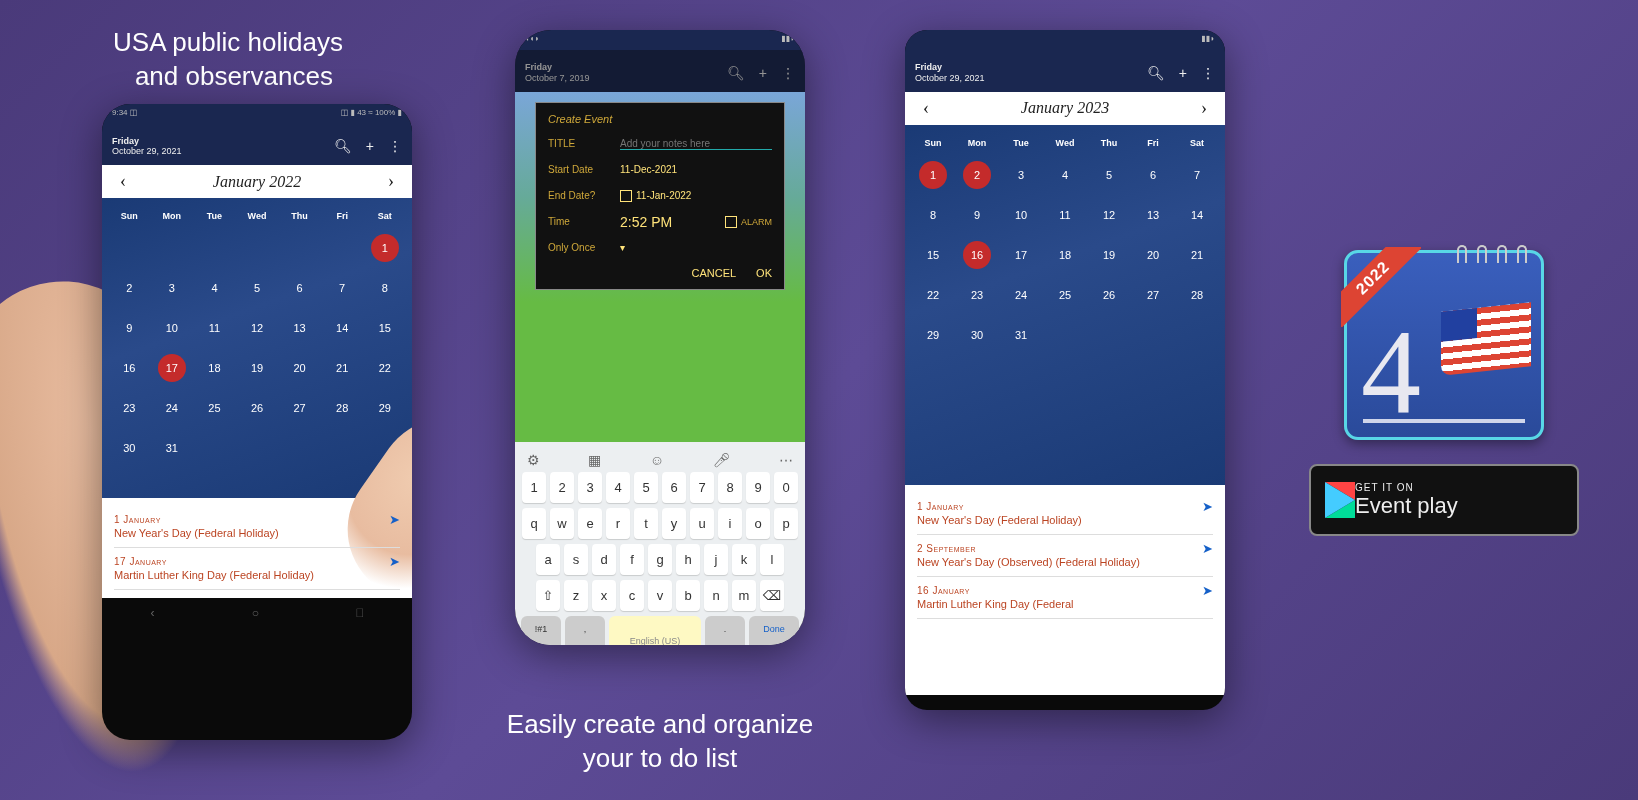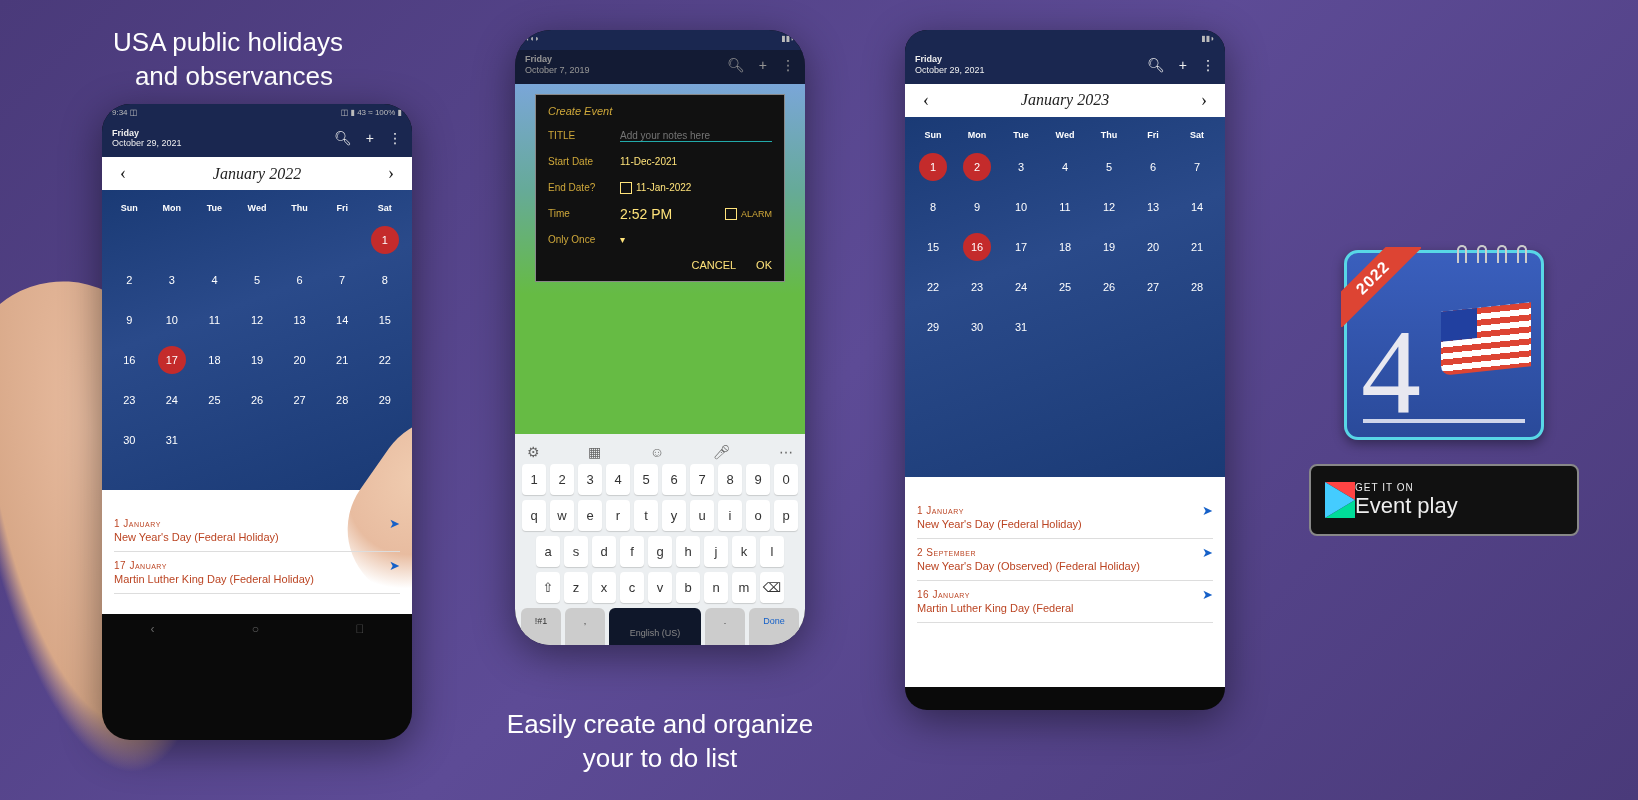--- a/index.html
+++ b/index.html
@@ -41,21 +41,21 @@
   .phone2 { width: 290px; height: 615px; margin-top: 30px; border-radius: 36px; }
   .phone3 { width: 320px; height: 680px; margin-top: 30px; border-radius: 22px; }
 
   .statusbar {
     height: 20px; background: #1a2750; color: #bbb;
     font-size: 8px; display: flex; justify-content: space-between;
     padding: 4px 10px;
   }
   .app-header {
     background: #1a2750; color: #eee;
-    padding: 4px 10px 8px; display: flex; align-items: center;
+    padding: 12px 10px 8px; display: flex; align-items: center;
   }
   .app-header .date-block { flex: 1; font-size: 9px; line-height: 1.2; }
   .app-header .date-block .dow { font-weight: bold; }
   .app-header .icons { display: flex; gap: 14px; font-size: 14px; }
 
   .month-selector {
     background: #fff; color: #222; display: flex; align-items: center;
     padding: 6px 10px; font-family: Georgia, serif; font-style: italic;
     font-size: 16px;
   }
@@ -73,21 +73,21 @@
     font-size: 11px;
   }
   .cal .dow-row > div { height: 24px; font-size: 9px; font-weight: bold; }
   .cal .marked {
     background: #c42b2b; border-radius: 50%; width: 28px; height: 28px;
     display: flex; align-items: center; justify-content: center;
   }
   .phone1 .cal { min-height: 300px; }
 
   .events {
-    background: #fff; padding: 20px 12px; font-size: 10px;
+    background: #fff; padding: 8px 12px; font-size: 10px;
     flex: 1;
   }
   .event {
     border-bottom: 1px solid #ddd; padding: 8px 0;
     position: relative;
   }
   .event .edate { color: #b42; font-variant: small-caps; font-size: 10px; letter-spacing: 0.5px; }
   .event .ename { color: #b42; font-size: 11px; margin-top: 2px; }
   .event .arrow { position: absolute; right: 0; top: 6px; color: #1560c8; font-size: 13px; }
 
@@ -117,21 +117,21 @@
   .keyboard {
     background: #eceff1; padding: 6px; font-size: 11px; color: #333;
   }
   .keyboard .toolbar { display: flex; justify-content: space-between; padding: 4px 6px; font-size: 14px; color: #666; }
   .keyboard .krow { display: flex; gap: 4px; margin-bottom: 5px; justify-content: center; }
   .keyboard .key {
     flex: 1; background: #fff; border-radius: 4px; text-align: center;
     padding: 8px 0; font-size: 13px; box-shadow: 0 1px 1px rgba(0,0,0,.15); max-width: 24px;
   }
   .keyboard .spacerow { display: flex; gap: 4px; }
-  .keyboard .space { flex: 2; background: #0f172a; border-radius: 6px; padding: 20px; font-size: 9px; color: #888; text-align: center; }
+  .keyboard .space { flex: 2; background: #fef9c3; border-radius: 6px; padding: 20px; font-size: 9px; color: #888; text-align: center; }
   .keyboard .small { flex: 0 0 40px; background: #ccc; border-radius: 6px; padding: 8px 0; text-align: center; font-size: 9px; }
   .keyboard .done { flex: 0 0 50px; background: #ccc; border-radius: 6px; padding: 8px 0; text-align: center; font-size: 9px; color: #1560c8; }
 
   
   .phone3 .cal { min-height: 360px; }
   .phone3 .events { height: 210px; overflow: hidden; }
 
   
   .hand {
     position: absolute;

